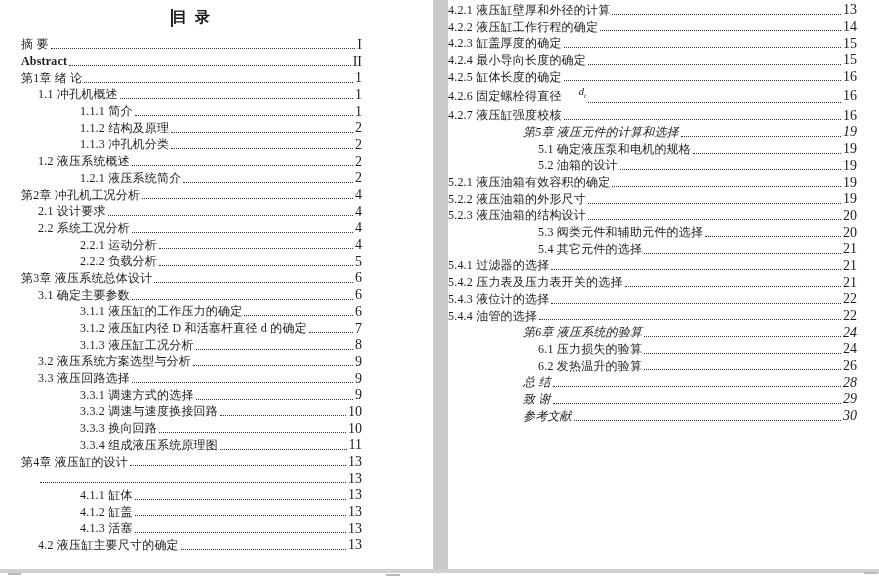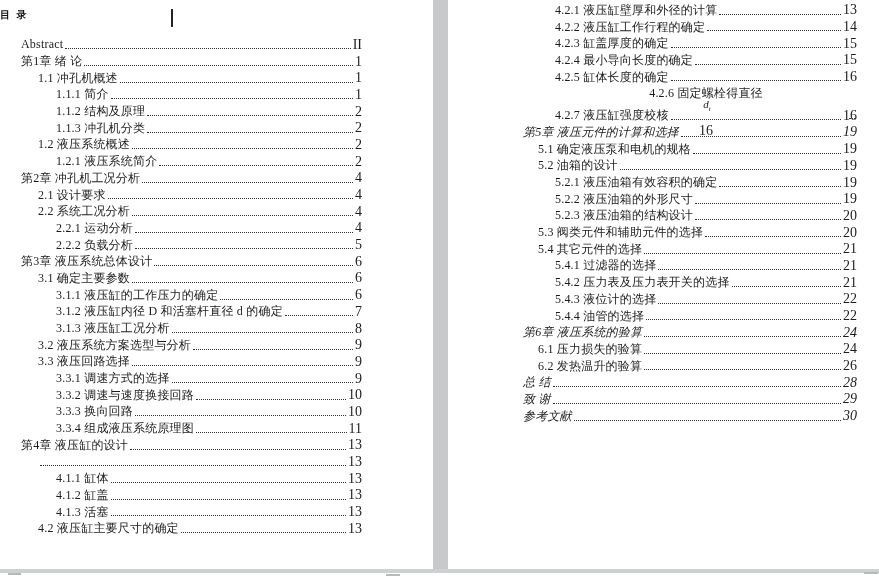--- a/index.html
+++ b/index.html
@@ -14,58 +14,63 @@
   .pageL{left:0;width:433px;}
   .pageR{left:448px;width:431px;}
   .page-gap{position:absolute;left:433px;top:0;width:15px;height:569px;background:var(--gap,#c8c9cb);}
   .bottom-band{position:absolute;left:0;top:569px;width:879px;height:4px;background:var(--band,#cfd0d1);}
   .edge-dash{position:absolute;height:2px;background:#b7b9ba;}
   .dash1{left:8px;top:573px;width:13px;}
   .dash2{left:386px;top:574px;width:14px;}
   .dash3{left:864px;top:572px;width:14px;}
 
   .doc-title{
-    position:absolute;top:8px;left:0;width:384px;
-    font-weight:700;font-size:10px;letter-spacing:2px;color:#111;
+    position:absolute;top:8px;left:0;width:384px;text-align:center;
+    font-weight:700;font-size:15px;letter-spacing:2px;color:#111;
   }
   .text-cursor{position:absolute;left:171px;top:9px;width:2px;height:18px;background:#222;}
 
   .toc-list{position:absolute;left:0;}
   .pageL .toc-list{top:36.5px;width:362px;}
   .pageR .toc-list{top:2px;width:409px;}
 
   .row{display:flex;align-items:center;height:16.7px;}
-  .row.frow{height:22px;flex-direction:column;}
+  .row.frow{height:22px;}
   .pageL .lvl0{padding-left:21px;}
   .pageL .lvl1{padding-left:38px;}
-  .pageL .lvl2{padding-left:56px;}
+  .pageL .lvl2{padding-left:80px;}
   .pageR .lvl0{padding-left:75px;font-style:italic;}
   .pageR .lvl1{padding-left:90px;}
-  .pageR .lvl2{padding-left:107px;}
+  .pageR .lvl2{}
 
   .t{font-size:12px;white-space:nowrap;letter-spacing:0.2px;}
-  .bold .t{font-weight:400;}
+  .bold .t{font-weight:700;}
   .dots{
     flex:1;height:1px;margin:0 2px;
     border-bottom:1px dotted #2f2f2f;
     align-self:flex-end;margin-bottom:4px;min-width:6px;
   }
   .pg{font-size:14px;white-space:nowrap;}
-  .formula{font-style:italic;font-size:11px;position:relative;top:-4px;margin-left:2px;white-space:nowrap;}
+  .formula{font-style:italic;font-size:11px;position:relative;top:-4px;margin-left:17px;white-space:nowrap;}
   .formula sub{font-size:7px;}
 </style>
 </head>
 <body>
 
 <div class="canvas">
 
   <div class="page pageL">
     <span class="text-cursor"></span>
     <div class="doc-title">目 录</div>
     <div class="toc-list" id="list-left">
+        <div class="row lvl0">
+          <span class="t">摘 要</span>
+          <span class="dots"></span>
+          <span class="pg">I</span>
+        </div>
         <div class="row lvl0 bold">
           <span class="t">Abstract</span>
           <span class="dots"></span>
           <span class="pg">II</span>
         </div>
         <div class="row lvl0">
           <span class="t">第1章 绪 论</span>
           <span class="dots"></span>
           <span class="pg">1</span>
         </div>

